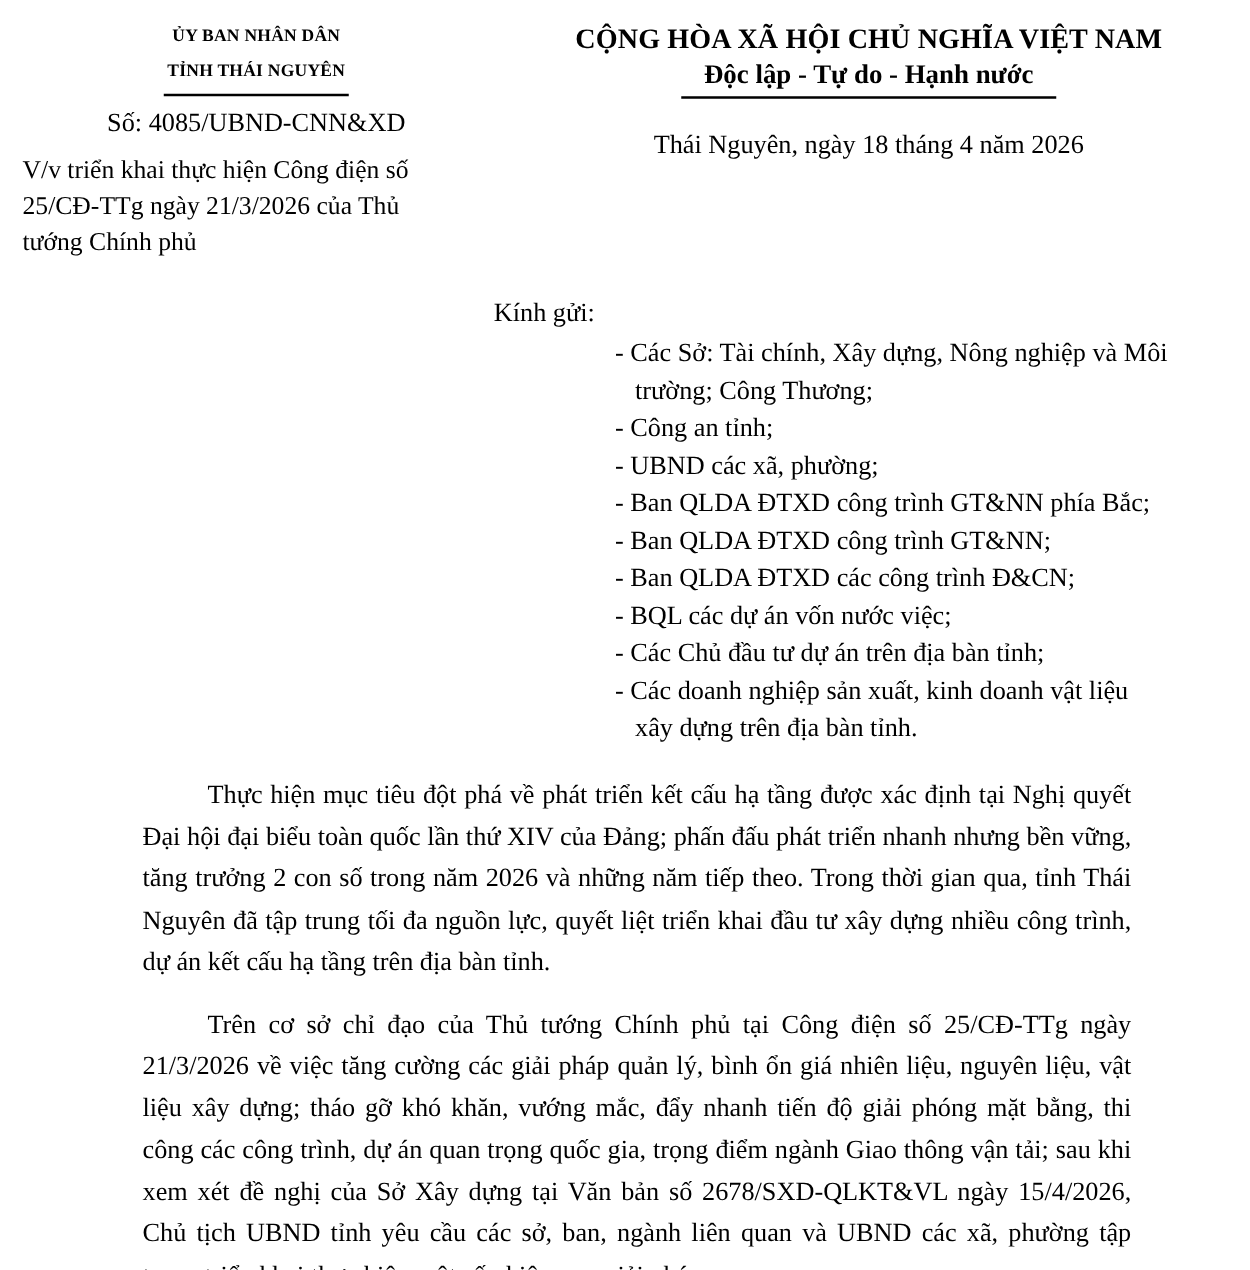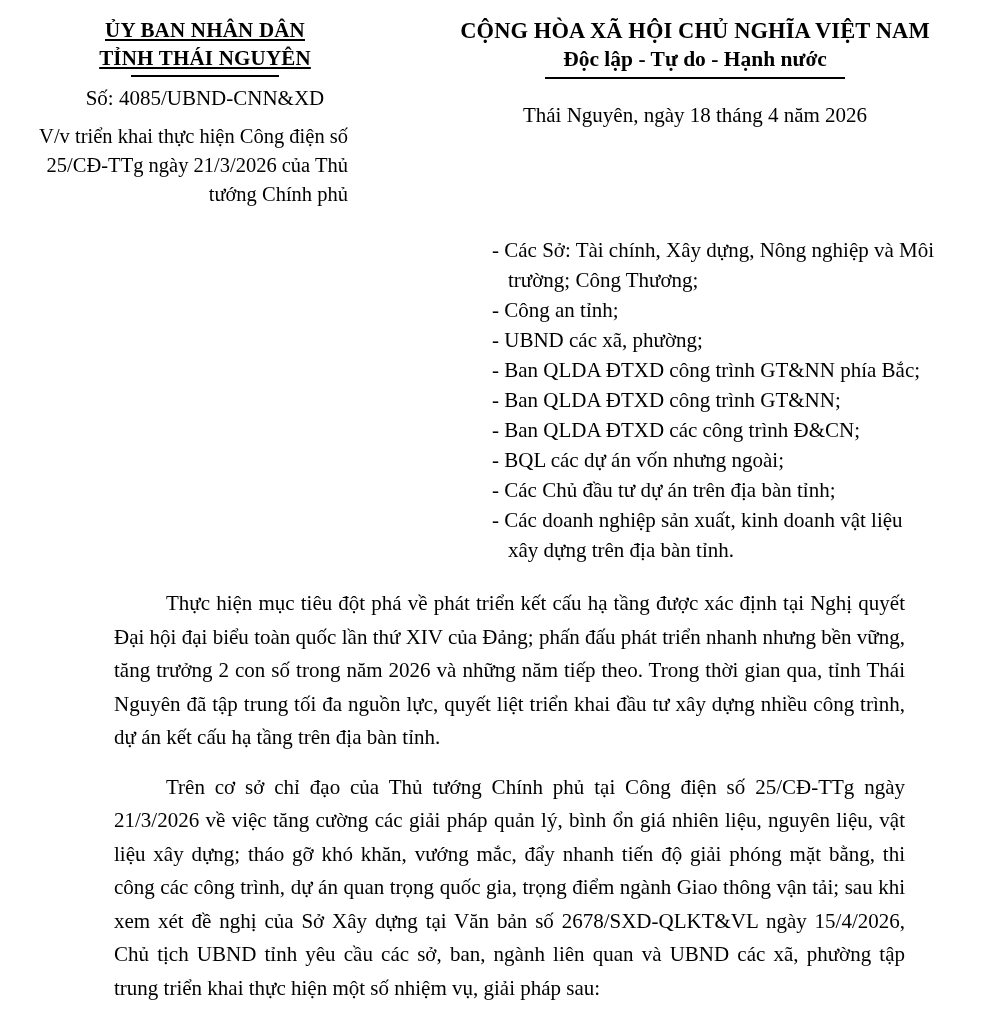--- a/index.html
+++ b/index.html
@@ -34,24 +34,23 @@
     box-sizing: border-box;
   }
   .header-right {
     width: 600px;
     text-align: center;
     box-sizing: border-box;
     padding-right: 10px;
   }
   .org-line {
     font-weight: bold;
-    font-size: 21px;
+    font-size: 14px;
     line-height: 28px;
     letter-spacing: 0.2px;
-    text-decoration: underline;
   }
   .nation-line {
     font-weight: bold;
     font-size: 22.5px;
     line-height: 29px;
     letter-spacing: 0.1px;
   }
   .motto-line {
     font-weight: bold;
     font-size: 21.5px;
@@ -75,21 +74,21 @@
     font-size: 21px;
     line-height: 28px;
     margin-top: 22px;
     text-align: center;
   }
 
   .subject {
     width: 330px;
     margin-left: 8px;
     margin-top: 10px;
-    text-align: right;
+    text-align: left;
     font-size: 20.5px;
     line-height: 29px;
   }
 
   
   .recipients {
     margin-top: 26px;
     position: relative;
     padding-left: 395px;
   }
@@ -142,28 +141,29 @@
     </div>
     <div class="header-right">
       <div class="nation-line">CỘNG HÒA XÃ HỘI CHỦ NGHĨA VIỆT NAM</div>
       <div class="motto-line">Độc lập - Tự do - Hạnh nước</div>
       <div class="rule rule-right"></div>
       <div class="date-line">Thái Nguyên, ngày 18 tháng 4 năm 2026</div>
     </div>
   </div>
 
   <div class="recipients">
+    <div class="kinh-gui">Kính gửi:</div>
     <ul class="recipient-list">
       <li class="recipient-item">- Các Sở: Tài chính, Xây dựng, Nông nghiệp và Môi trường; Công Thương;</li>
       <li class="recipient-item">- Công an tỉnh;</li>
       <li class="recipient-item">- UBND các xã, phường;</li>
       <li class="recipient-item">- Ban QLDA ĐTXD công trình GT&amp;NN phía Bắc;</li>
       <li class="recipient-item">- Ban QLDA ĐTXD công trình GT&amp;NN;</li>
       <li class="recipient-item">- Ban QLDA ĐTXD các công trình Đ&amp;CN;</li>
-      <li class="recipient-item">- BQL các dự án vốn nhưng ngoài;</li>
+      <li class="recipient-item">- BQL các dự án vốn nước việc;</li>
       <li class="recipient-item">- Các Chủ đầu tư dự án trên địa bàn tỉnh;</li>
       <li class="recipient-item">- Các doanh nghiệp sản xuất, kinh doanh vật liệu xây dựng trên địa bàn tỉnh.</li>
     </ul>
   </div>
 
   <div class="body-block">
     <p class="para">Thực hiện mục tiêu đột phá về phát triển kết cấu hạ tầng được xác định tại Nghị quyết Đại hội đại biểu toàn quốc lần thứ XIV của Đảng; phấn đấu phát triển nhanh nhưng bền vững, tăng trưởng 2 con số trong năm 2026 và những năm tiếp theo. Trong thời gian qua, tỉnh Thái Nguyên đã tập trung tối đa nguồn lực, quyết liệt triển khai đầu tư xây dựng nhiều công trình, dự án kết cấu hạ tầng trên địa bàn tỉnh.</p>
     <p class="para">Trên cơ sở chỉ đạo của Thủ tướng Chính phủ tại Công điện số 25/CĐ-TTg ngày 21/3/2026 về việc tăng cường các giải pháp quản lý, bình ổn giá nhiên liệu, nguyên liệu, vật liệu xây dựng; tháo gỡ khó khăn, vướng mắc, đẩy nhanh tiến độ giải phóng mặt bằng, thi công các công trình, dự án quan trọng quốc gia, trọng điểm ngành Giao thông vận tải; sau khi xem xét đề nghị của Sở Xây dựng tại Văn bản số 2678/SXD-QLKT&amp;VL ngày 15/4/2026, Chủ tịch UBND tỉnh yêu cầu các sở, ban, ngành liên quan và UBND các xã, phường tập trung triển khai thực hiện một số nhiệm vụ, giải pháp sau:</p>
   </div>
 

